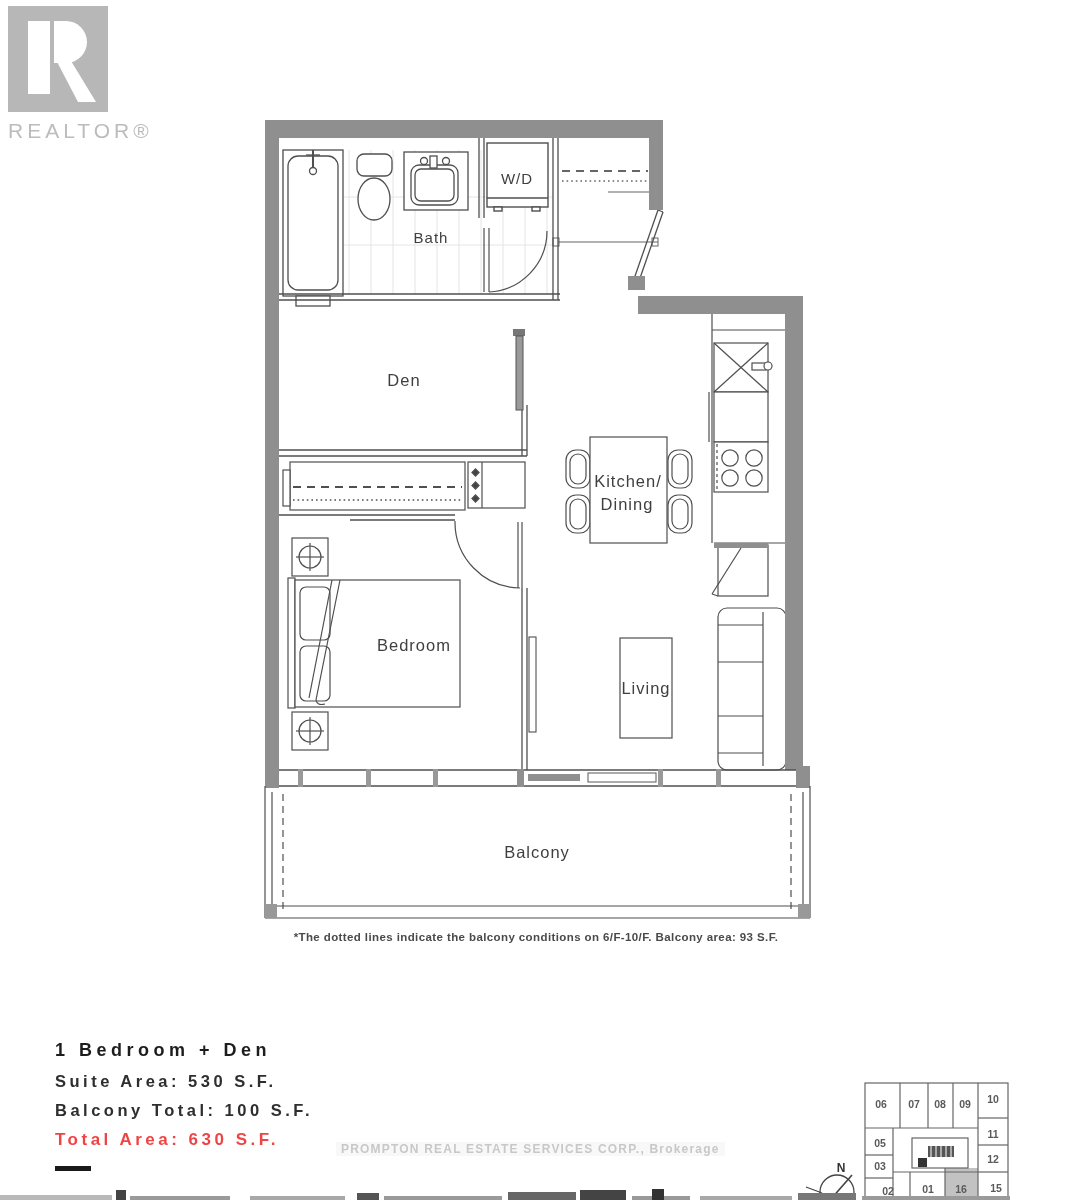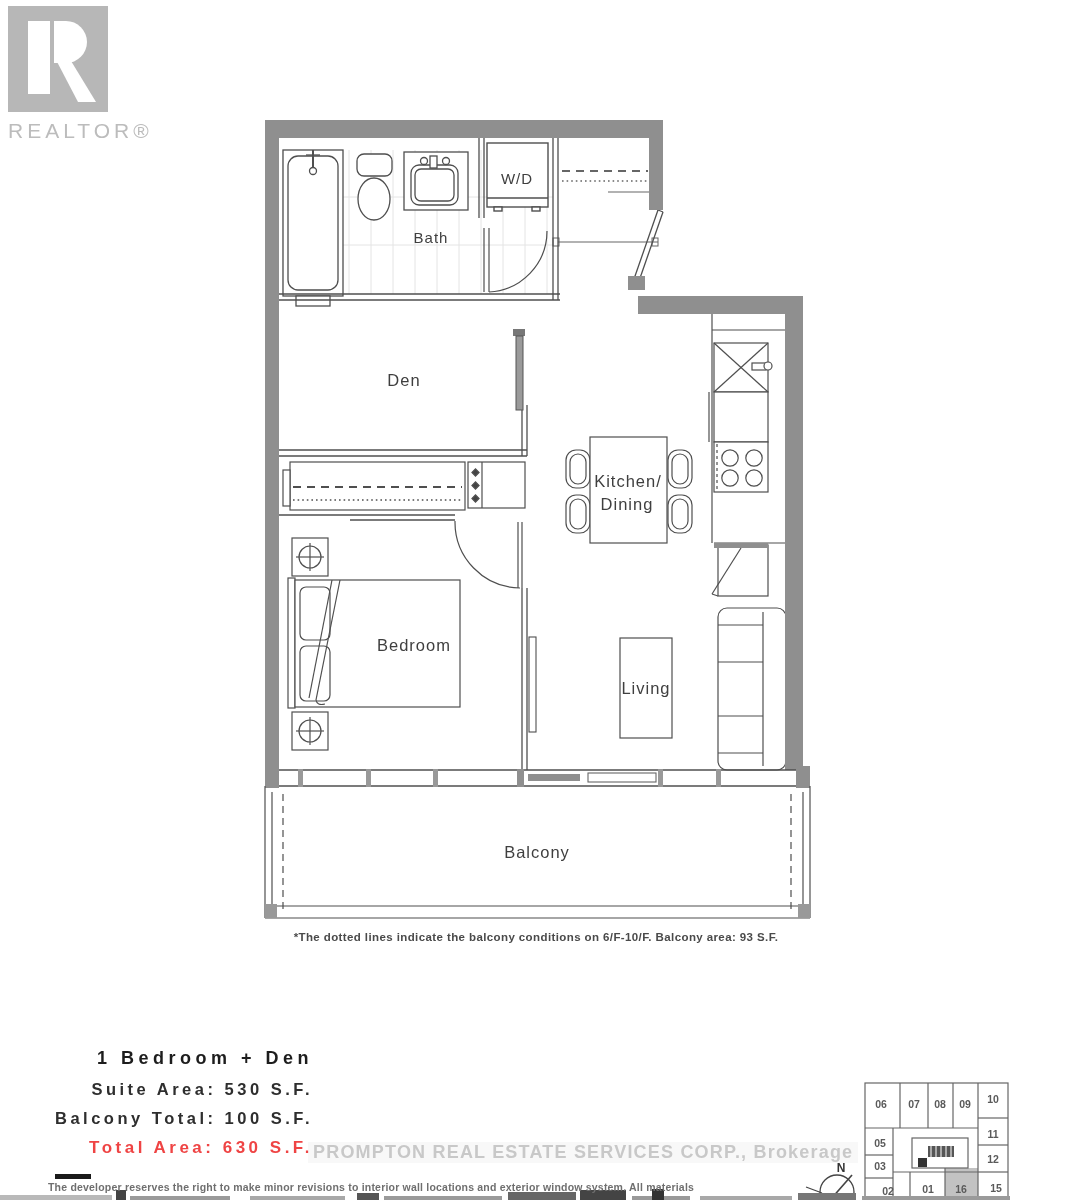--- a/index.html
+++ b/index.html
@@ -1,37 +1,36 @@
 <!DOCTYPE html>
 <html><head>
 <meta charset="utf-8">
 <style>
   html,body{margin:0;padding:0;background:#fff;}
   .page{
     position:relative;width:1073px;height:1200px;background:#fff;overflow:hidden;
     font-family:"Liberation Sans", sans-serif;
-    text-align:right;
   }
   svg{position:absolute;left:0;top:0;}
   svg text{font-family:"Liberation Sans", sans-serif;}
   .room-label{fill:#3f3f3f;font-size:16.5px;letter-spacing:1px;}
   .small-label{fill:#3f3f3f;font-size:15px;letter-spacing:1px;}
   .note-label{fill:#4a4a4a;font-size:11.5px;font-weight:bold;letter-spacing:.4px;}
   .kp-label{fill:#5a5a5a;font-size:10.5px;font-weight:bold;}
   .realtor-word{fill:#bcbcbc;font-size:21px;letter-spacing:4px;}
   .north-label{fill:#333;font-size:12px;font-weight:bold;}
 
-  .stats{position:absolute;left:55px;top:1040px;margin-top:8px;}
+  .stats{position:absolute;left:55px;top:1040px;}
   .stats-title{font-size:18px;font-weight:800;letter-spacing:4.5px;color:#1d1d1d;margin:0 0 11px 0;}
   .stats-line{font-size:16.5px;font-weight:700;letter-spacing:3.5px;color:#2e2e2e;margin:0 0 10px 0;}
   .stats-total{font-size:17px;font-weight:800;letter-spacing:3.5px;color:#ef4444;margin:0;}
   .dash{width:36px;height:5px;background:#1a1a1a;margin-top:16px;}
 
   .watermark{
-    position:absolute;left:308px;top:1142px;font-size:18px;font-weight:600;
+    position:absolute;left:336px;top:1142px;font-size:12px;font-weight:600;
     letter-spacing:1.2px;color:#c8c8c8;background:rgba(242,242,242,.55);
     padding:0 5px;white-space:nowrap;
   }
   .disclaimer{
     position:absolute;left:48px;top:1181px;font-size:10.5px;font-weight:700;
     color:#6f6f6f;letter-spacing:.2px;white-space:nowrap;
   }
 </style>
 </head>
 <body>
@@ -366,15 +365,14 @@
   <div class="stats">
     <div class="stats-title">1 Bedroom + Den</div>
     <div class="stats-line">Suite Area: 530 S.F.</div>
     <div class="stats-line">Balcony Total: 100 S.F.</div>
     <div class="stats-total">Total Area: 630 S.F.</div>
     <div class="dash"></div>
   </div>
 
   <div class="watermark">PROMPTON REAL ESTATE SERVICES CORP., Brokerage</div>
 
-  <div class="disclaimer">The developer reserves the right to make minor revisions to interior wall locations and exterior window system. All materials</div>
 
 </div>
 
 </body></html>

